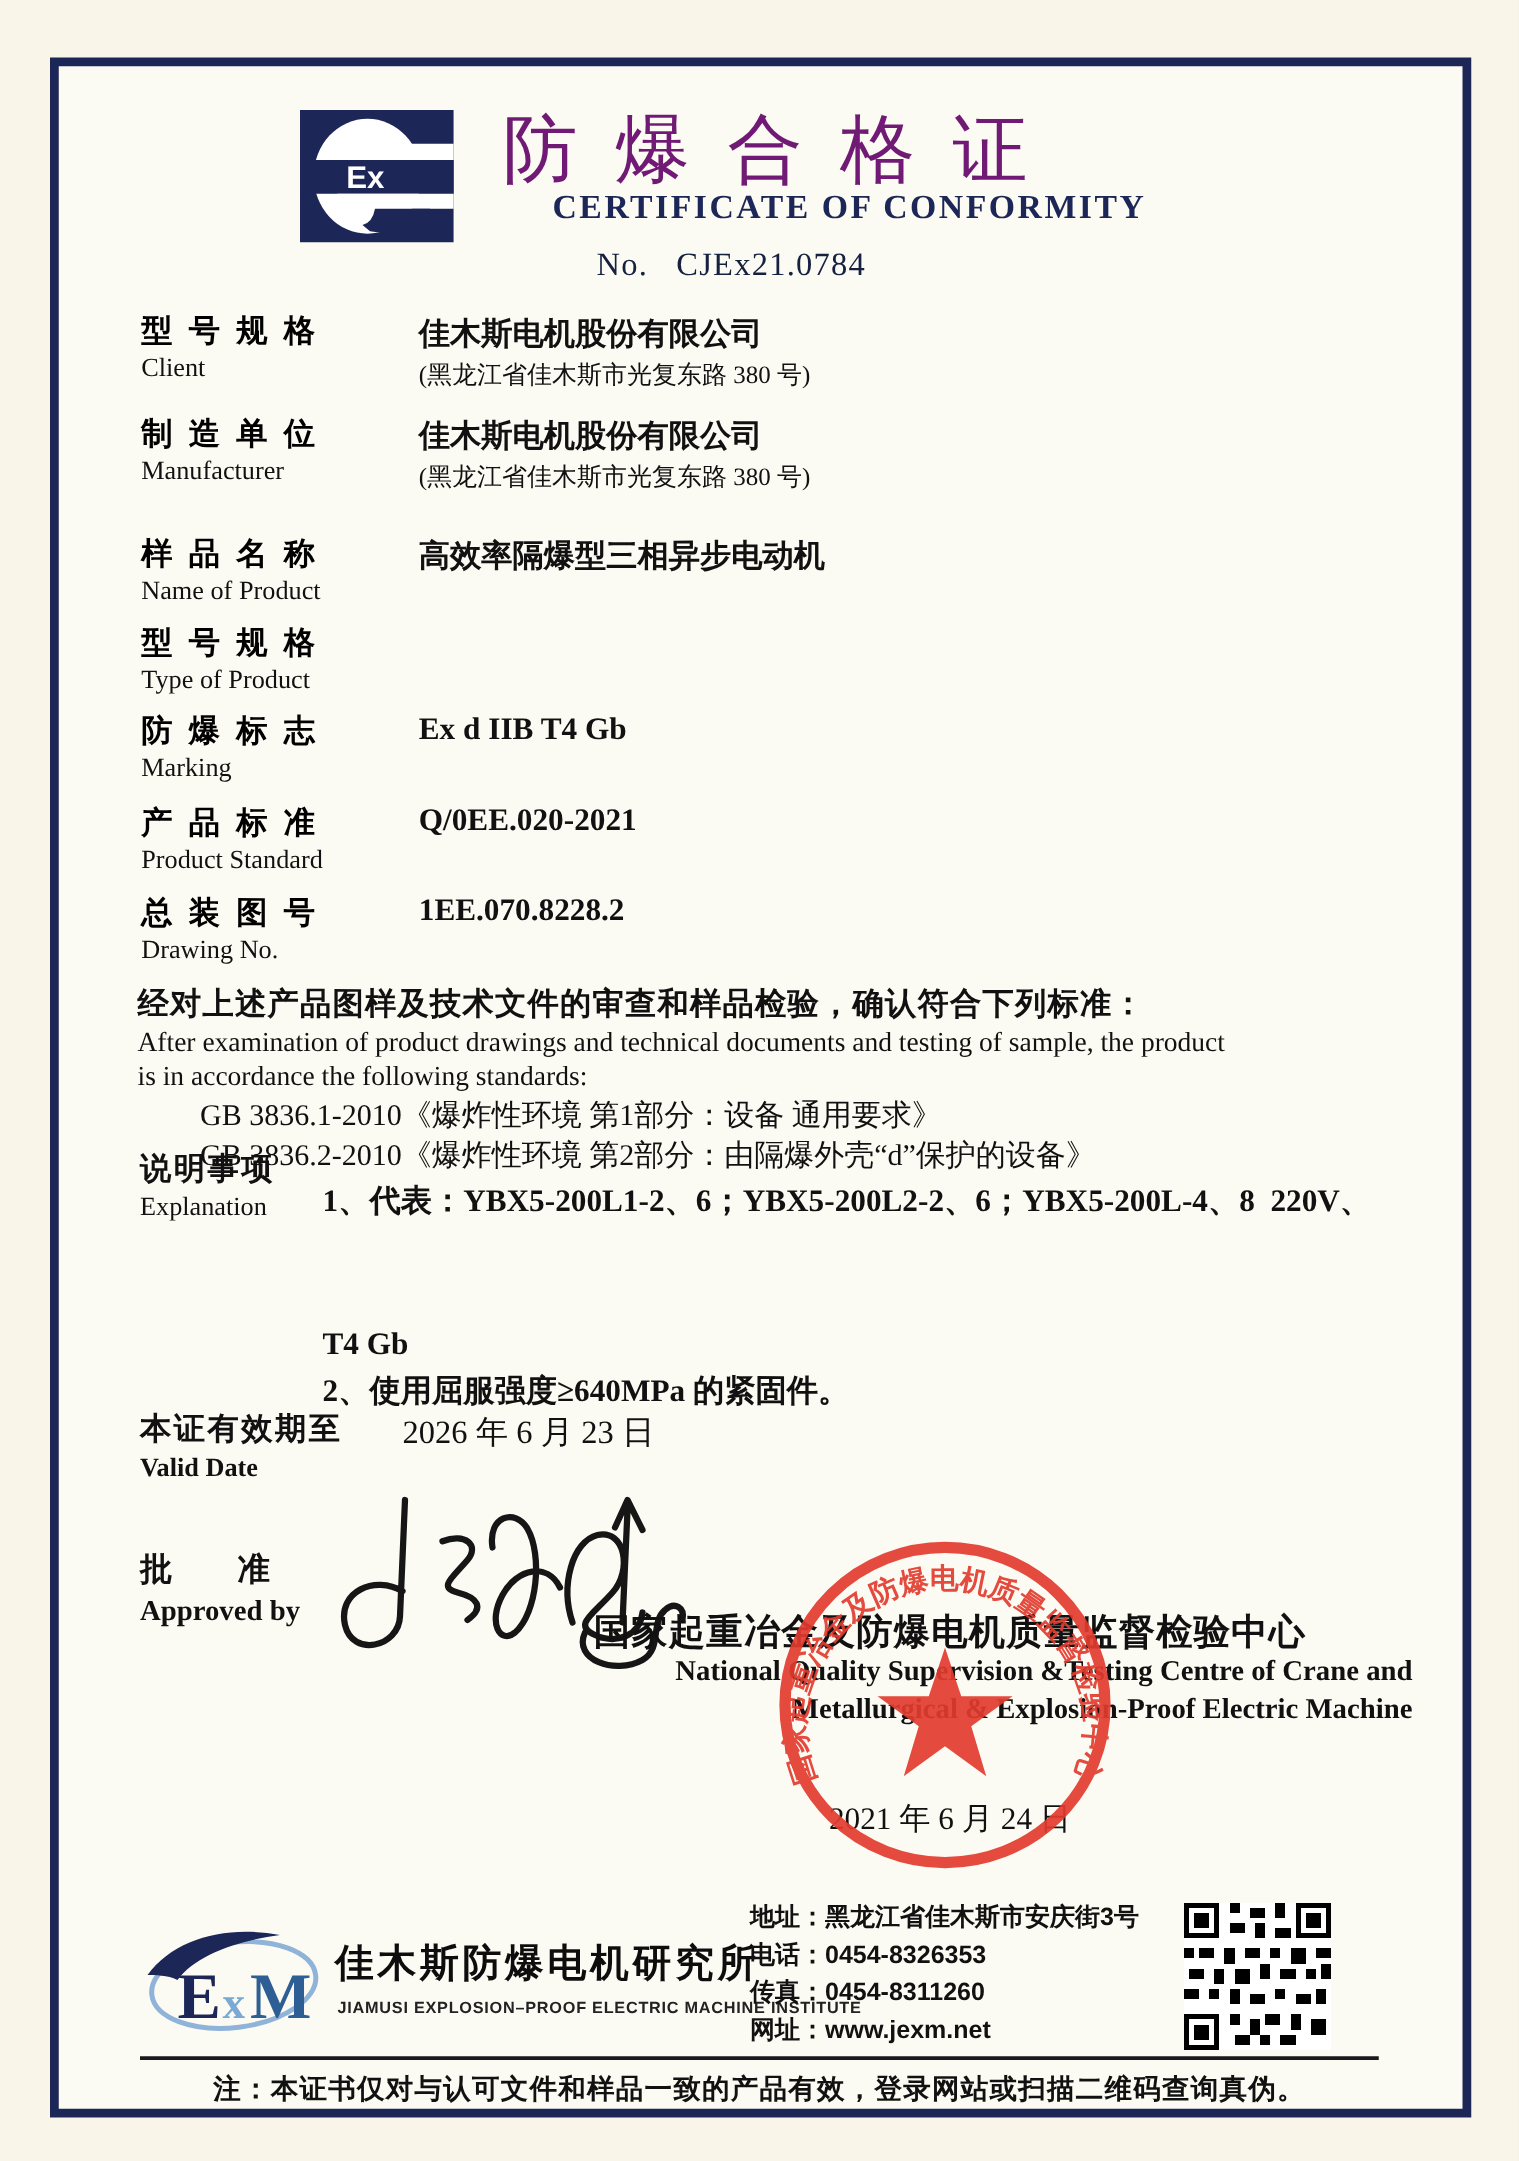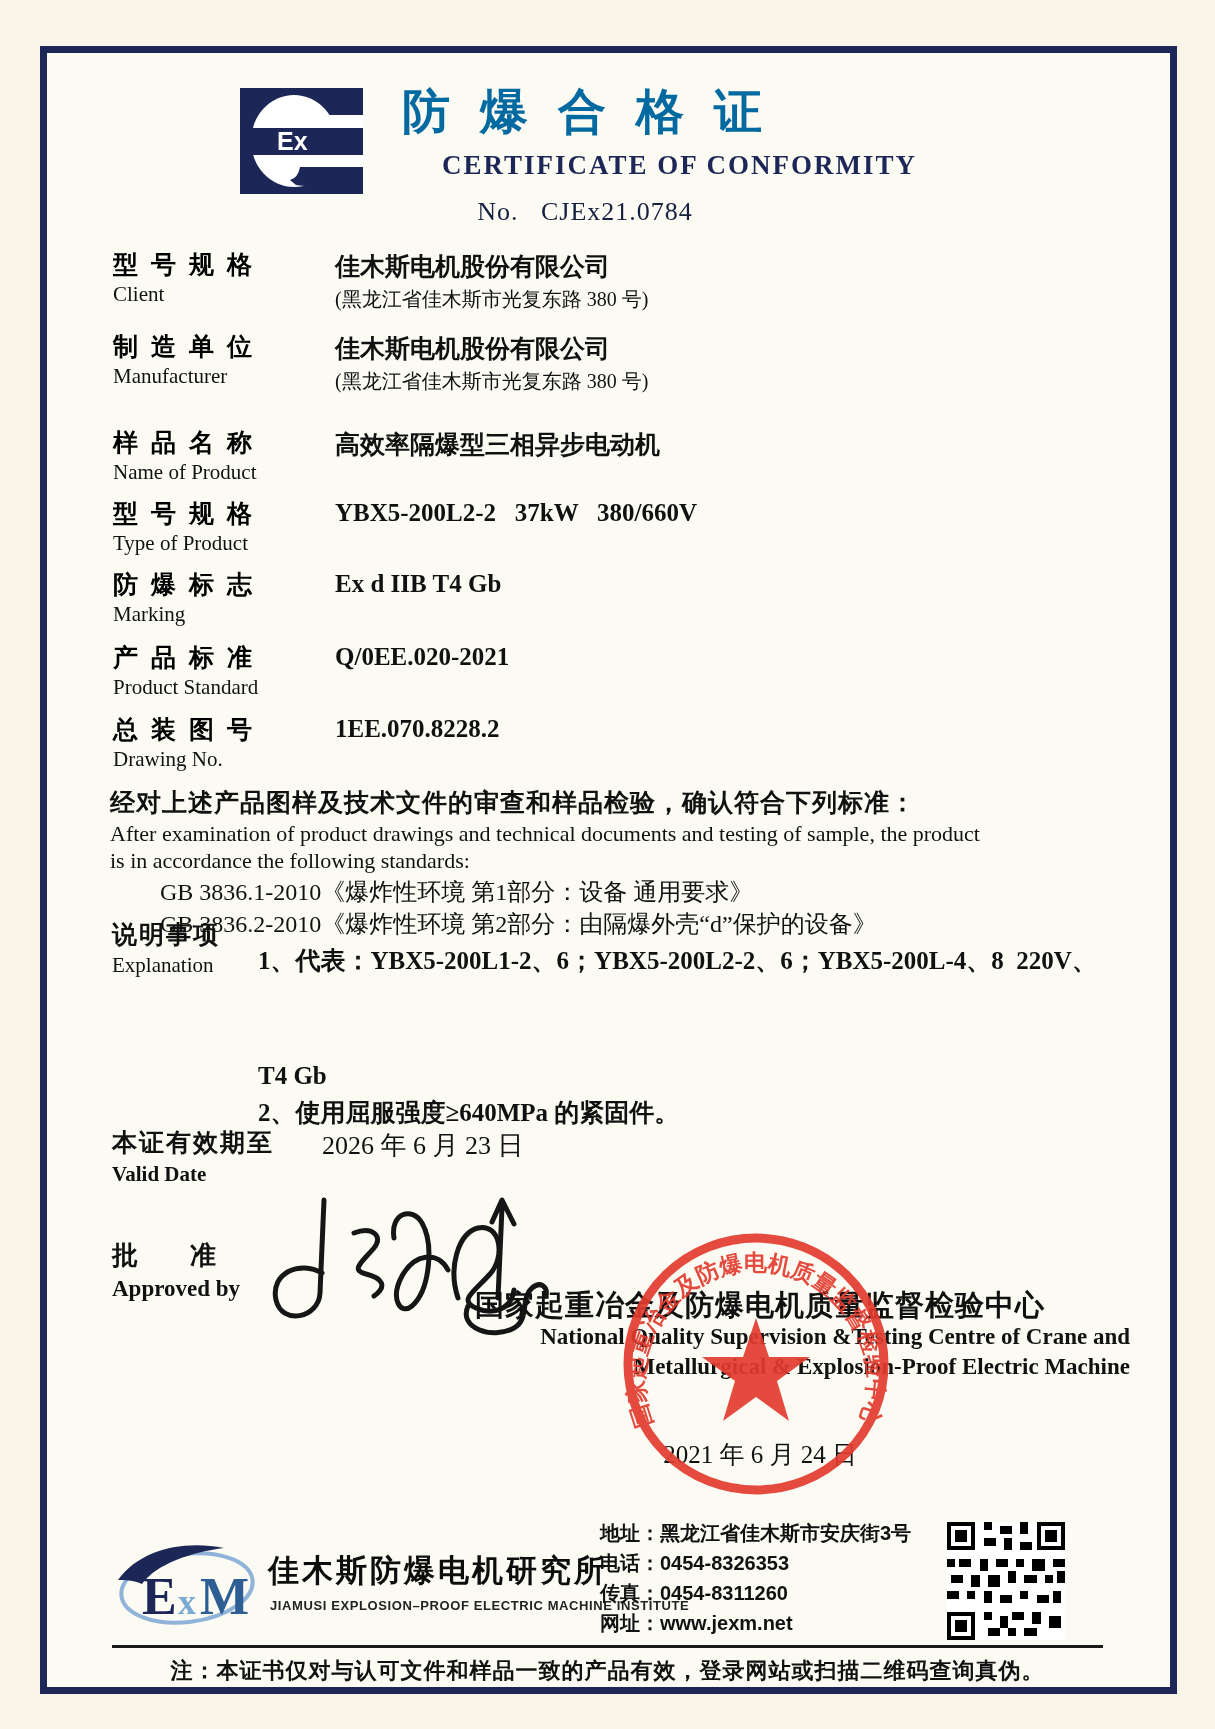--- a/index.html
+++ b/index.html
@@ -4,21 +4,21 @@
 <style>
   html,body{margin:0;padding:0;}
   body{background:#f0ecdc;}
   .page{position:relative;width:1215px;height:1729px;background:#f9f6e9;overflow:hidden;
         font-family:"Liberation Serif","DejaVu Serif",serif;color:#111;}
   .frame{position:absolute;left:40px;top:46px;width:1123px;height:1634px;border:7px solid #1d2757;background:#fcfbf3;}
   .abs{position:absolute;}
   .cn{font-family:"Liberation Sans","DejaVu Sans",sans-serif;}
   .pre{white-space:pre-wrap;}
 
-  .title-cn{font-size:48px;font-weight:bold;color:#0369a1;letter-spacing:30px;}
+  .title-cn{font-size:60px;font-weight:normal;color:#701a75;letter-spacing:30px;}
   .title-en{font-size:27px;font-weight:bold;color:#1d2757;letter-spacing:2px;margin-left:44px;}
   .no-line{font-size:26px;color:#16203f;letter-spacing:1px;text-align:center;}
 
   .f-label{font-size:25px;font-weight:bold;letter-spacing:13px;color:#000;}
   .f-en{font-size:21px;color:#111;}
   .f-v1{font-size:25px;font-weight:bold;}
   .f-v2{font-size:20px;}
 
   .stmt-cn{font-size:25px;font-weight:bold;letter-spacing:1px;}
   .stmt-en{font-size:22px;}
@@ -73,21 +73,20 @@
     <div class="abs f-v2" style="left:222px;top:38px;">(黑龙江省佳木斯市光复东路 380 号)</div>
   </div>
   <div class="abs" style="left:113px;top:426px;width:990px;height:70px;">
     <div class="abs cn f-label" style="left:0;top:0;">样品名称</div>
     <div class="abs f-en" style="left:0;top:34px;">Name of Product</div>
     <div class="abs cn f-v1" style="left:222px;top:2px;">高效率隔爆型三相异步电动机</div>
   </div>
   <div class="abs" style="left:113px;top:497px;width:990px;height:70px;">
     <div class="abs cn f-label" style="left:0;top:0;">型号规格</div>
     <div class="abs f-en" style="left:0;top:34px;">Type of Product</div>
-    <div class="abs f-v1 pre" style="left:222px;top:2px;">YBX5-200L2-2   37kW   380/660V</div>
   </div>
   <div class="abs" style="left:113px;top:568px;width:990px;height:70px;">
     <div class="abs cn f-label" style="left:0;top:0;">防爆标志</div>
     <div class="abs f-en" style="left:0;top:34px;">Marking</div>
     <div class="abs f-v1" style="left:222px;top:2px;">Ex d IIB T4 Gb</div>
   </div>
   <div class="abs" style="left:113px;top:641px;width:990px;height:70px;">
     <div class="abs cn f-label" style="left:0;top:0;">产品标准</div>
     <div class="abs f-en" style="left:0;top:34px;">Product Standard</div>
     <div class="abs f-v1" style="left:222px;top:2px;">Q/0EE.020-2021</div>

